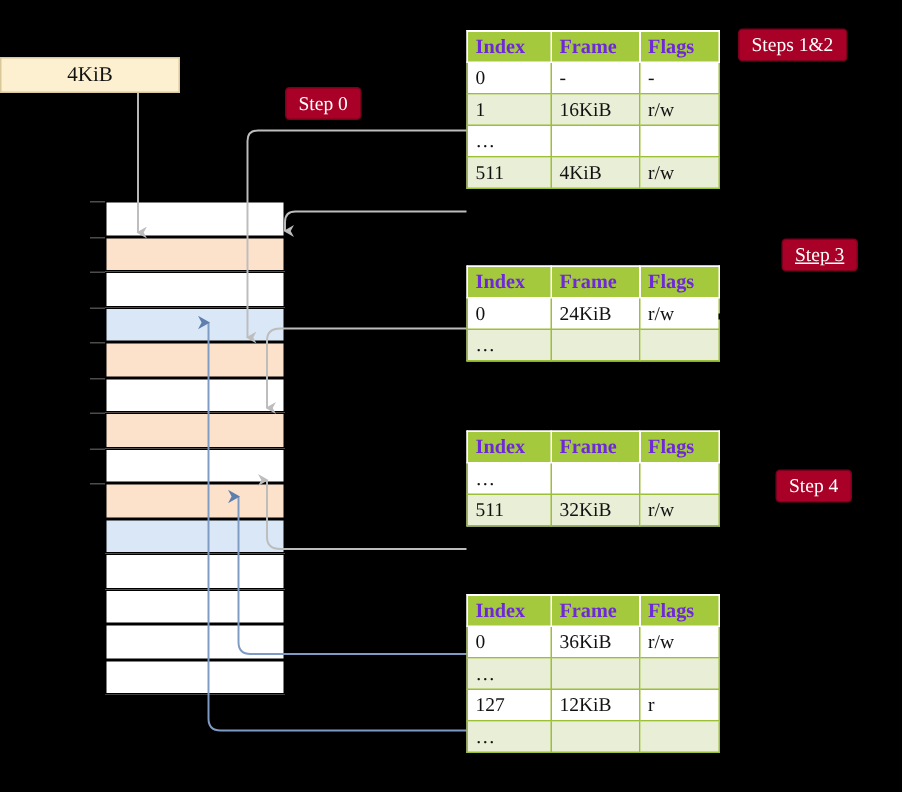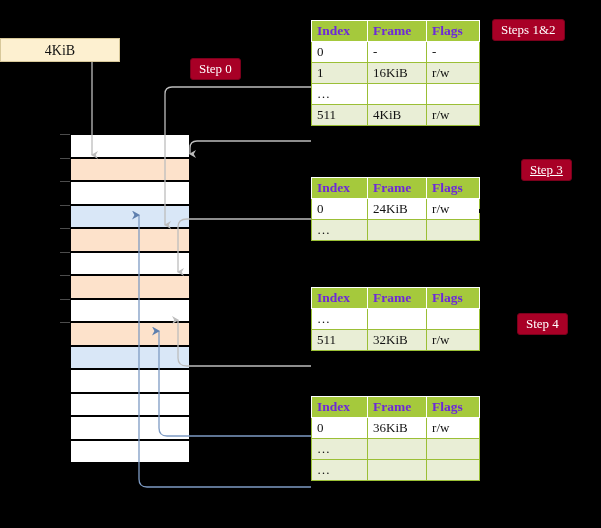--- a/index.html
+++ b/index.html
@@ -230,20 +230,25 @@
       <tr>
         <td class="col-i">0</td>
         <td class="col-f">36KiB</td>
         <td class="col-g">r/w</td>
       </tr>
       <tr class="alt">
         <td class="col-i">…</td>
         <td class="col-f"></td>
         <td class="col-g"></td>
       </tr>
+      <tr>
+        <td class="col-i">127</td>
+        <td class="col-f">12KiB</td>
+        <td class="col-g">r</td>
+      </tr>
       <tr class="alt">
         <td class="col-i">…</td>
         <td class="col-f"></td>
         <td class="col-g"></td>
       </tr>
     </tbody>
   </table>
 
 <div class="abs tbl-stub" style="left:479px;top:131px;"></div>
 <div class="abs tbl-stub" style="left:479px;top:209px;"></div>

